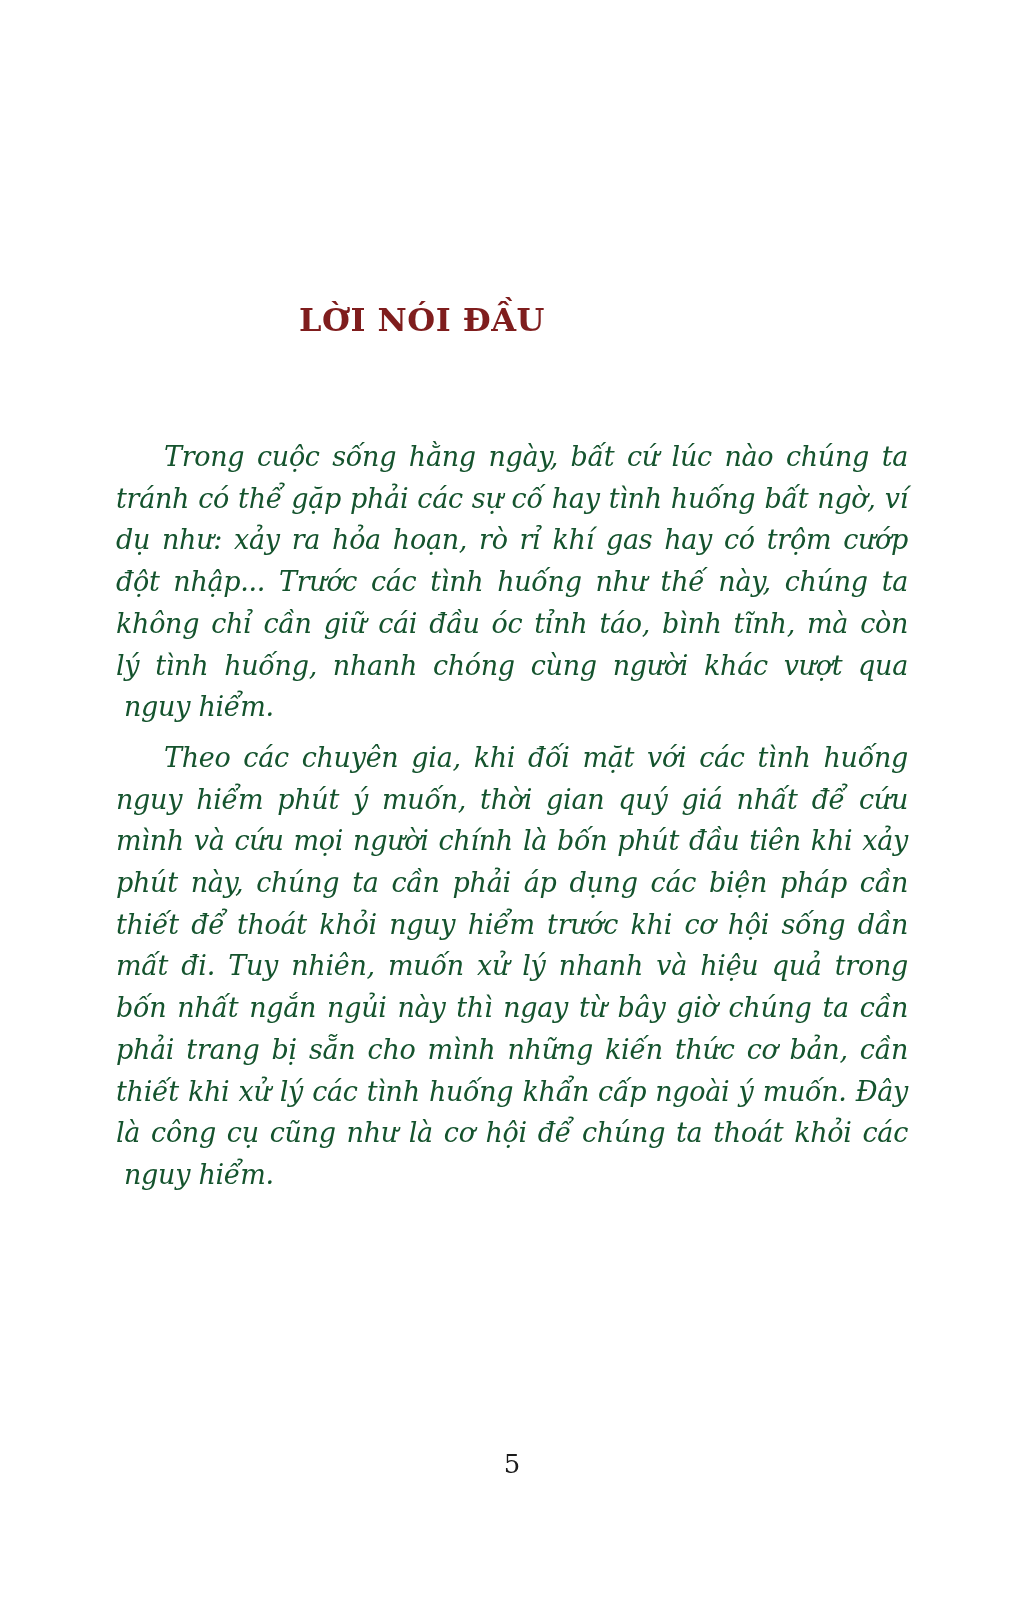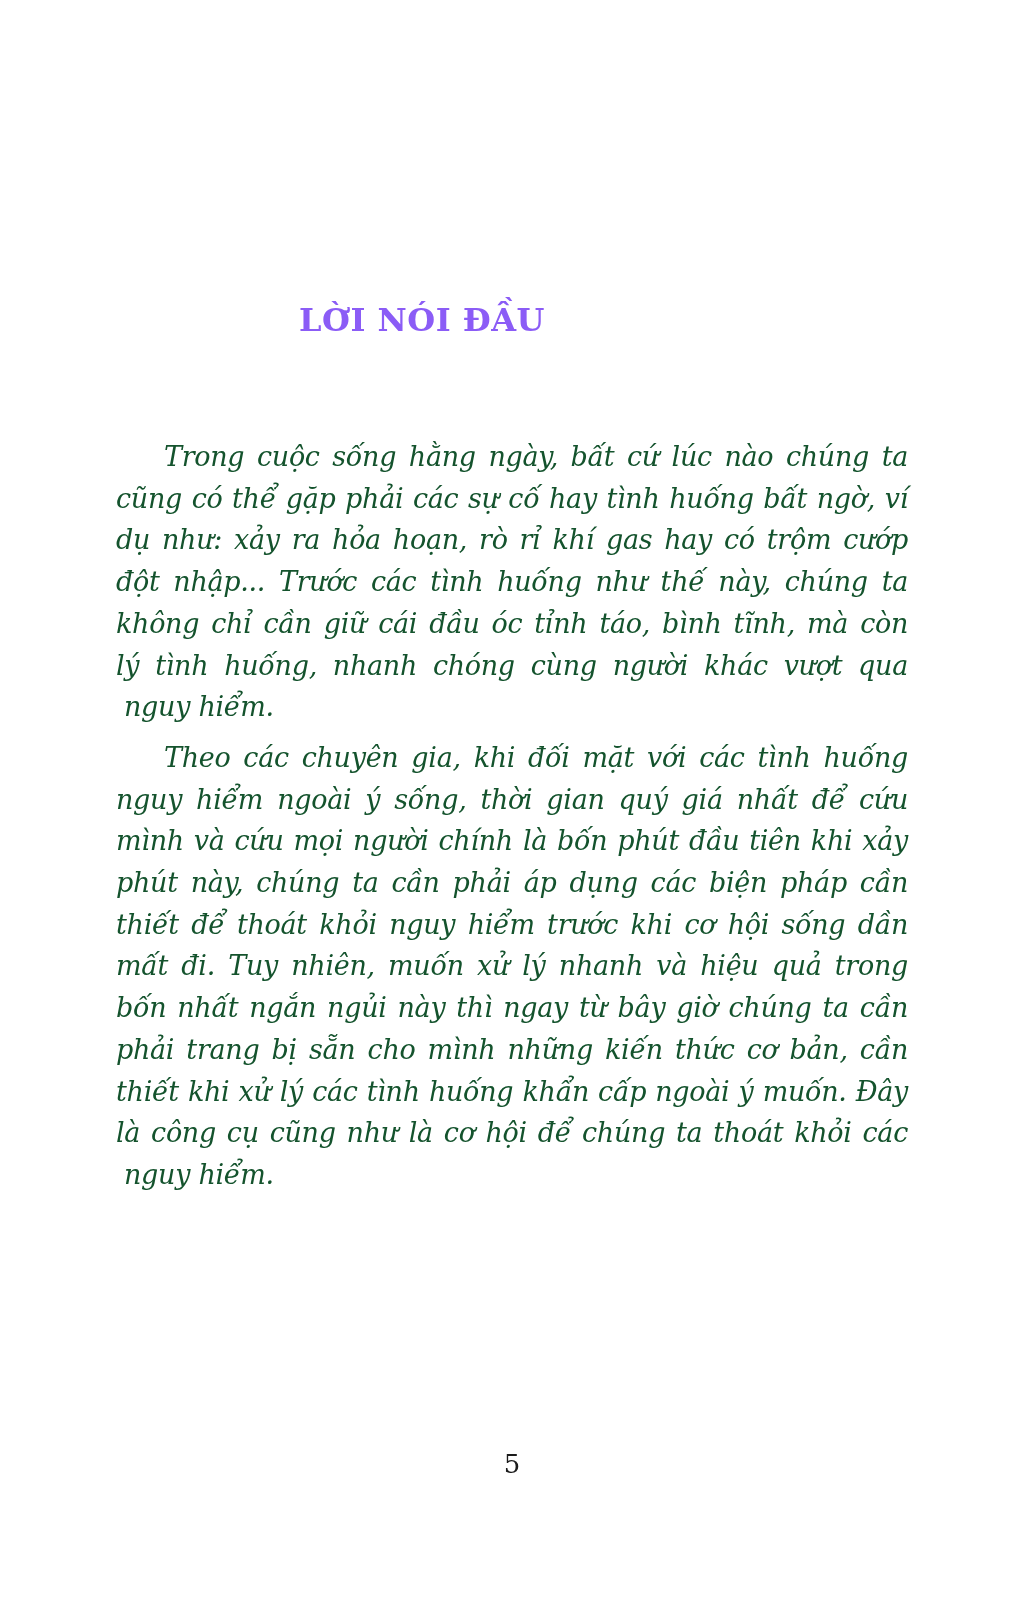--- a/index.html
+++ b/index.html
@@ -20,21 +20,21 @@
     position: absolute;
     top: 301px;
     left: 0;
     width: 844px;
     margin: 0;
     text-align: center;
     font-family: "DejaVu Serif", serif;
     font-size: 32px;
     font-weight: bold;
     letter-spacing: 0.5px;
-    color: #8b5cf6;
+    color: #7f1d1d;
   }
   .body-text {
     position: absolute;
     top: 436px;
     left: 116px;
     width: 792px;
     font-style: italic;
     font-size: 27px;
     line-height: 41.7px;
     letter-spacing: -0.3px;
@@ -63,30 +63,30 @@
 </style>
 </head>
 <body>
 
 <div class="page">
   <h1 class="page-title">LỜI NÓI ĐẦU</h1>
 
   <div class="body-text">
       <div class="paragraph">
         <div class="text-line first">Trong cuộc sống hằng ngày, bất cứ lúc nào chúng ta</div>
-        <div class="text-line">cũng có thể gặp phải các sự cố hay tình huống bất ngờ, ví</div>
+        <div class="text-line">tránh có thể gặp phải các sự cố hay tình huống bất ngờ, ví</div>
         <div class="text-line">dụ như: xảy ra hỏa hoạn, rò rỉ khí gas hay có trộm cướp</div>
         <div class="text-line">đột nhập... Trước các tình huống như thế này, chúng ta</div>
         <div class="text-line">không chỉ cần giữ cái đầu óc tỉnh táo, bình tĩnh, mà còn</div>
         <div class="text-line">lý tình huống, nhanh chóng cùng người khác vượt qua</div>
         <div class="text-line last">nguy hiểm.</div>
       </div>
       <div class="paragraph">
         <div class="text-line first">Theo các chuyên gia, khi đối mặt với các tình huống</div>
-        <div class="text-line">nguy hiểm ngoài ý sống, thời gian quý giá nhất để cứu</div>
+        <div class="text-line">nguy hiểm phút ý muốn, thời gian quý giá nhất để cứu</div>
         <div class="text-line">mình và cứu mọi người chính là bốn phút đầu tiên khi xảy</div>
         <div class="text-line">phút này, chúng ta cần phải áp dụng các biện pháp cần</div>
         <div class="text-line">thiết để thoát khỏi nguy hiểm trước khi cơ hội sống dần</div>
         <div class="text-line">mất đi. Tuy nhiên, muốn xử lý nhanh và hiệu quả trong</div>
         <div class="text-line">bốn nhất ngắn ngủi này thì ngay từ bây giờ chúng ta cần</div>
         <div class="text-line">phải trang bị sẵn cho mình những kiến thức cơ bản, cần</div>
         <div class="text-line">thiết khi xử lý các tình huống khẩn cấp ngoài ý muốn. Đây</div>
         <div class="text-line">là công cụ cũng như là cơ hội để chúng ta thoát khỏi các</div>
         <div class="text-line last">nguy hiểm.</div>
       </div>

